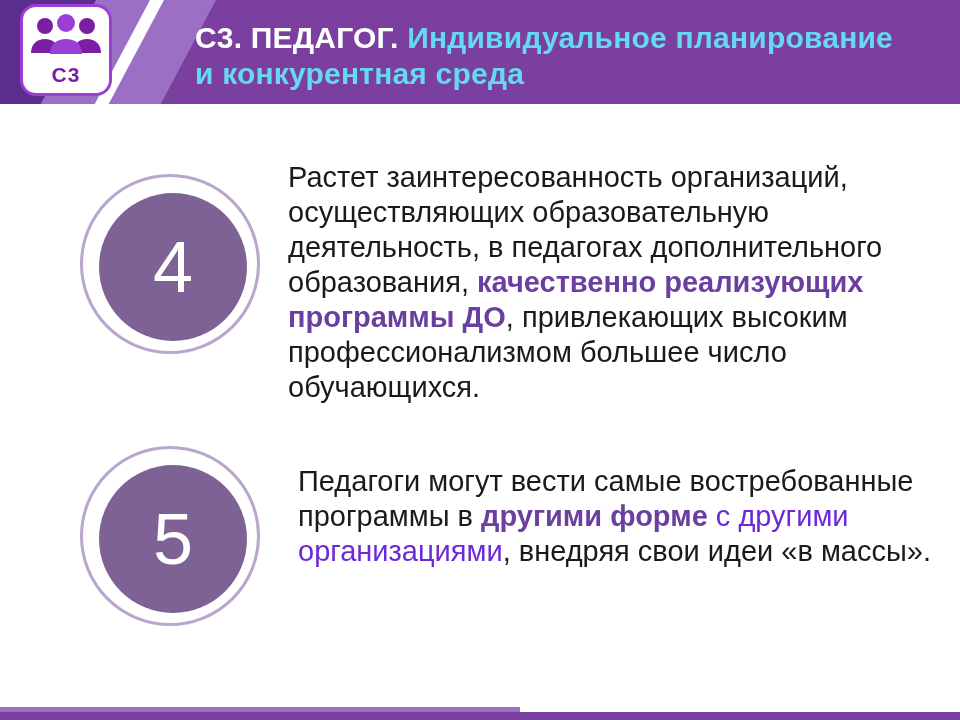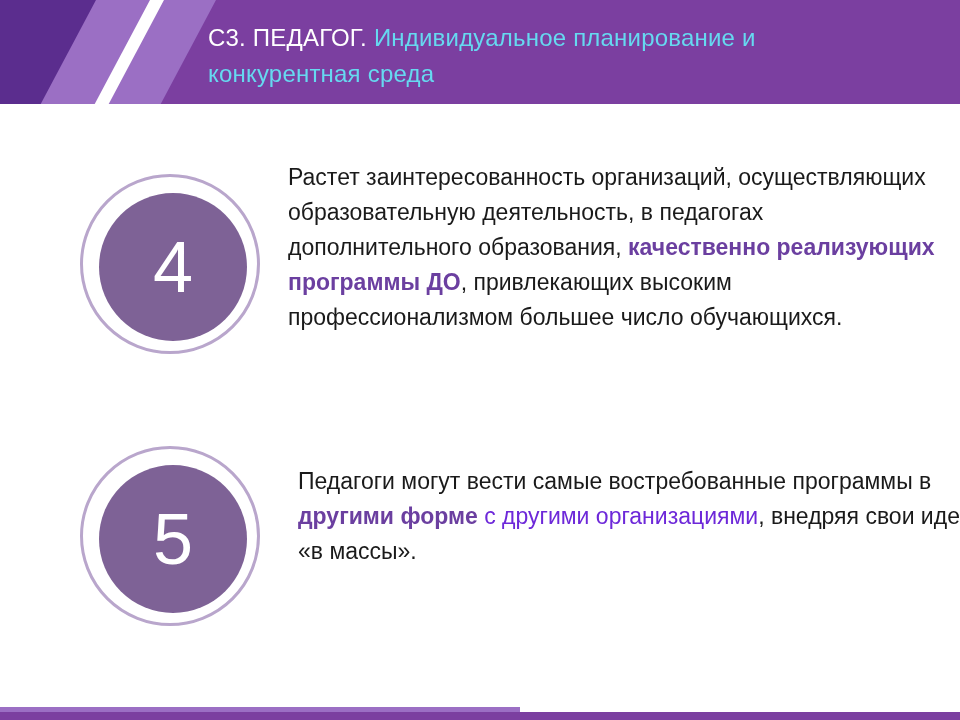--- a/index.html
+++ b/index.html
@@ -58,26 +58,26 @@
     top: 0;
     width: 14px;
     height: 104px;
     background: #ffffff;
     transform: skewX(-28deg);
     transform-origin: top left;
   }
 
   .header-title {
     position: absolute;
-    left: 208px;
+    left: 195px;
     top: 20px;
     width: 700px;
-    font-size: 24px;
+    font-size: 30px;
     line-height: 36px;
-    font-weight: normal;
+    font-weight: bold;
     color: #ffffff;
     letter-spacing: 0.2px;
   }
   .header-title .accent {
     color: #66d9f0;
   }
 
   
   .logo-box {
     position: absolute;
@@ -140,21 +140,21 @@
     line-height: 148px;
     text-align: center;
     color: #ffffff;
     font-size: 72px;
     font-weight: normal;
   }
 
   .body-text {
     position: absolute;
     color: #1a1a1a;
-    font-size: 23px;
+    font-size: 29px;
     line-height: 35px;
   }
   .hl-purple-bold {
     color: #6b3fa0;
     font-weight: bold;
   }
   .hl-purple {
     color: #6d28d9;
   }
 
@@ -202,20 +202,37 @@
     <div class="stripe-dark"></div>
     <div class="stripe-light"></div>
     <div class="stripe-white"></div>
   </div>
 
   <div class="header-title">
     <span>С3. ПЕДАГОГ.</span>
     <span class="accent">Индивидуальное планирование и конкурентная среда</span>
   </div>
 
+  <div class="logo-box">
+    <div class="logo-people">
+      <svg width="74" height="44" viewBox="0 0 74 44" xmlns="http://www.w3.org/2000/svg">
+        <g fill="#7b1fa2">
+          <circle cx="16" cy="13" r="8"></circle>
+          <path d="M2 40c0-9 6-14 14-14s14 5 14 14z"></path>
+          <circle cx="58" cy="13" r="8"></circle>
+          <path d="M44 40c0-9 6-14 14-14s14 5 14 14z"></path>
+        </g>
+        <g fill="#9b3fd4">
+          <circle cx="37" cy="10" r="9"></circle>
+          <path d="M21 41c0-10 7-15 16-15s16 5 16 15z"></path>
+        </g>
+      </svg>
+    </div>
+    <div class="logo-code">С3</div>
+  </div>
 
   <div class="item" id="item-4">
     <div class="bullet-ring">
       <div class="bullet-disc">
         <div class="bullet-num">4</div>
       </div>
     </div>
     <div class="body-text">
       <span>Растет заинтересованность организаций, осуществляющих образовательную деятельность, в педагогах дополнительного образования, </span><span class="hl-purple-bold">качественно реализующих программы ДО</span><span>, привлекающих высоким профессионализмом большее число обучающихся.</span>
     </div>

